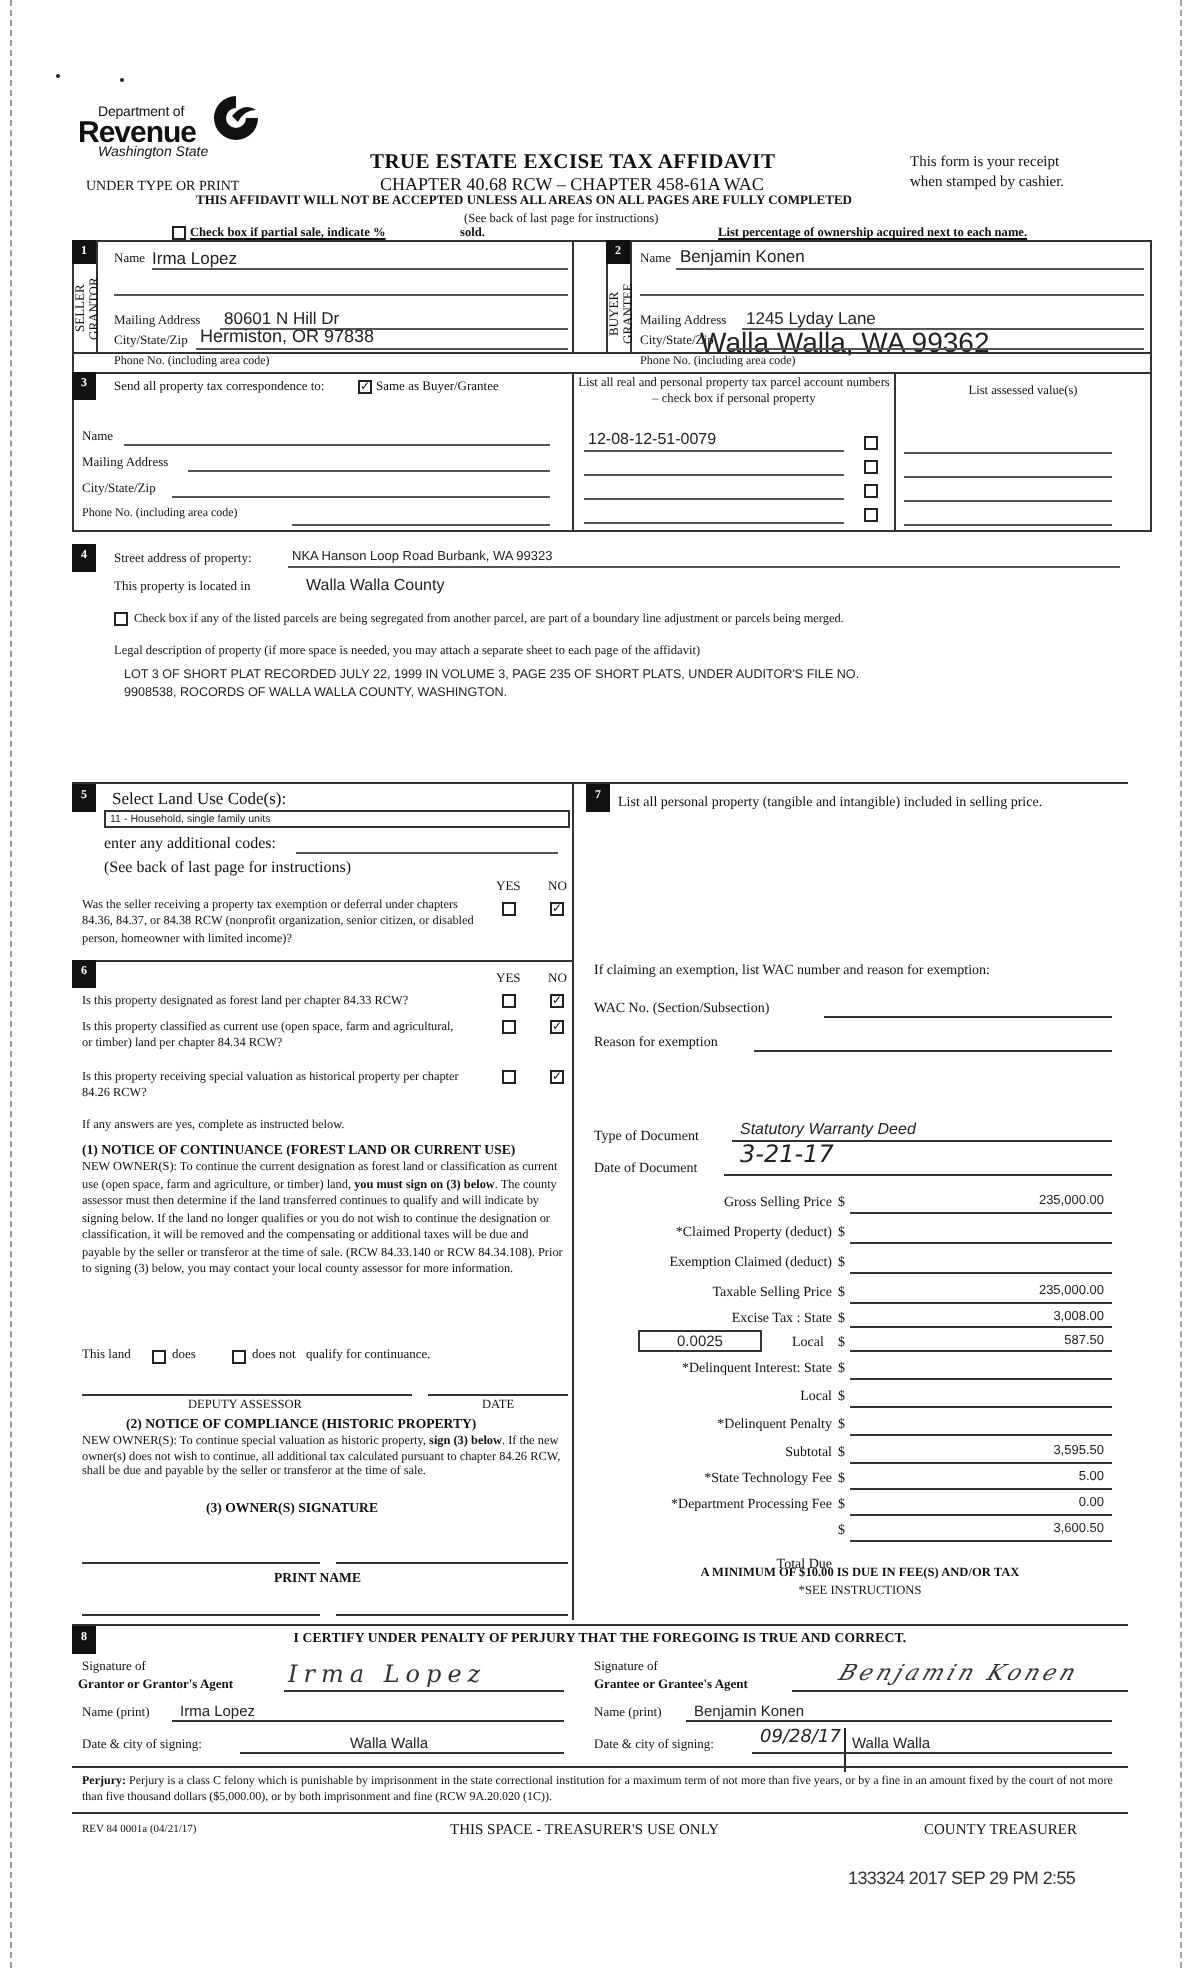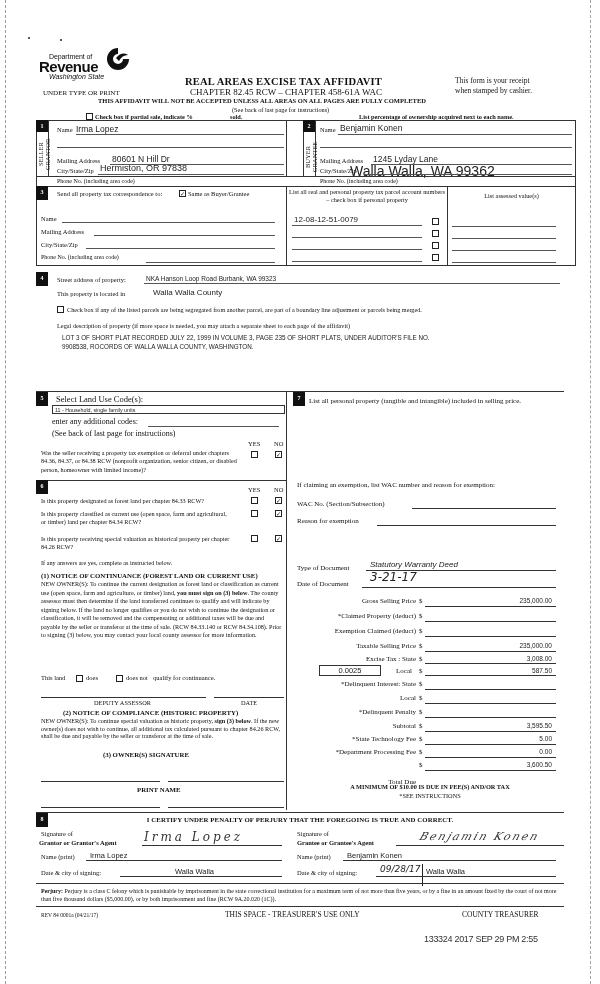--- a/index.html
+++ b/index.html
@@ -45,22 +45,22 @@
   <div class="abs logo-dept" style="left:10px;top:6px;">Department of</div>
   <div class="abs logo-rev" style="left:0;top:13px;">Revenue</div>
   <div class="abs logo-wa" style="left:10px;top:26px;">Washington State</div>
   <svg class="abs" style="left:67px;top:0;" width="24" height="24" viewBox="0 0 24 24">
     <path d="M12 1 A11 11 0 1 0 23 12 L17 12 A5 5 0 1 1 12 7 Z" fill="#111"></path>
     <path d="M10 11 Q16 4 22 8 Q16 8 13 14 Z" fill="#111"></path>
   </svg>
 </div>
 
 <div class="abs" style="left:43px;top:89px;font-size:7px;">UNDER TYPE OR PRINT</div>
-<div class="abs title" style="left:185px;top:76px;">REAL AREAS EXCISE TAX AFFIDAVIT</div>
-<div class="abs sub" style="left:190px;top:87px;">CHAPTER 82.45 RCW – CHAPTER 458-61A WAC</div>
+<div class="abs title" style="left:185px;top:76px;">TRUE ESTATE EXCISE TAX AFFIDAVIT</div>
+<div class="abs sub" style="left:190px;top:87px;">CHAPTER 40.68 RCW – CHAPTER 458-61A WAC</div>
 <div class="abs" style="left:455px;top:76px;font-size:7.5px;">This form is your receipt</div>
 <div class="abs" style="left:455px;top:86px;font-size:7.5px;">when stamped by cashier.</div>
 <div class="abs bold" style="left:98px;top:97px;font-size:6.5px;">THIS AFFIDAVIT WILL NOT BE ACCEPTED UNLESS ALL AREAS ON ALL PAGES ARE FULLY COMPLETED</div>
 <div class="abs" style="left:232px;top:106px;font-size:6.3px;">(See back of last page for instructions)</div>
 
 <div class="abs cb" style="left:86px;top:113px;"></div>
 <div class="abs bold ul" style="left:95px;top:113px;font-size:6.3px;">Check box if partial sale, indicate %</div>
 <div class="abs bold" style="left:230px;top:113px;font-size:6.3px;">sold.</div>
 <div class="abs bold ul" style="left:359px;top:113px;font-size:6.3px;">List percentage of ownership acquired next to each name.</div>
 

